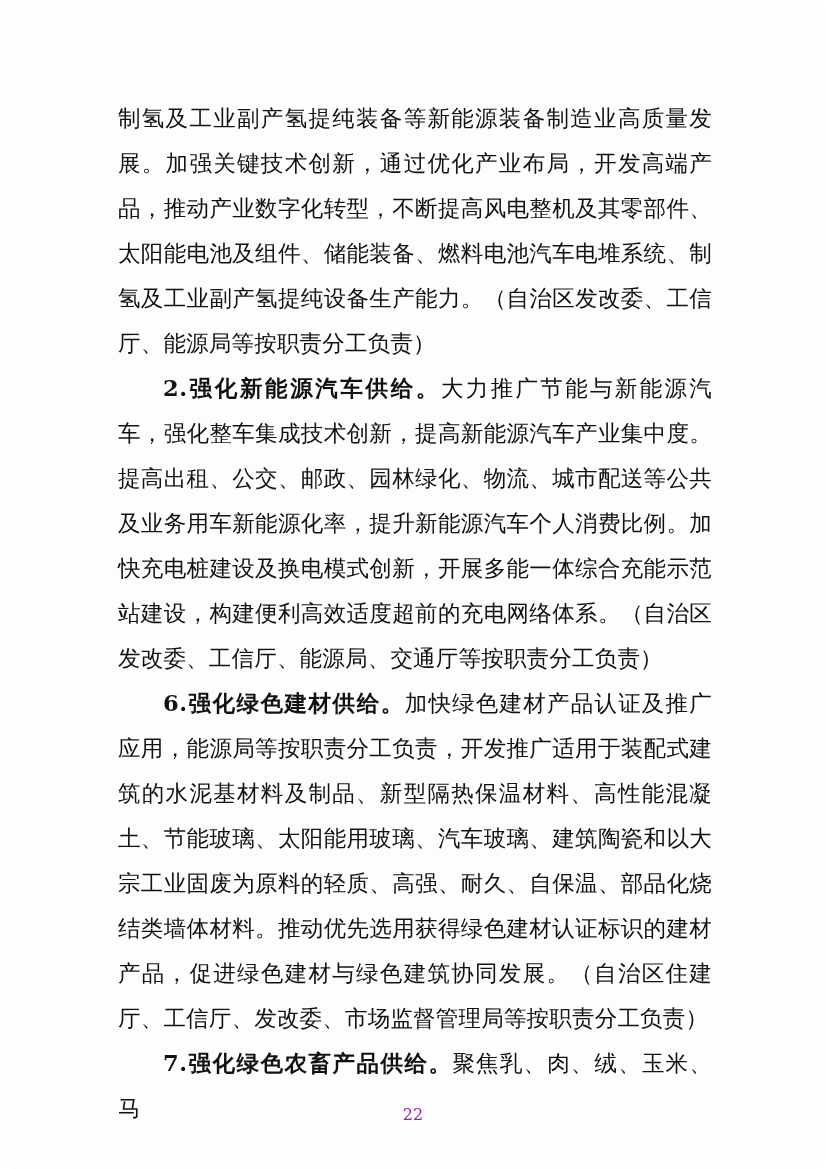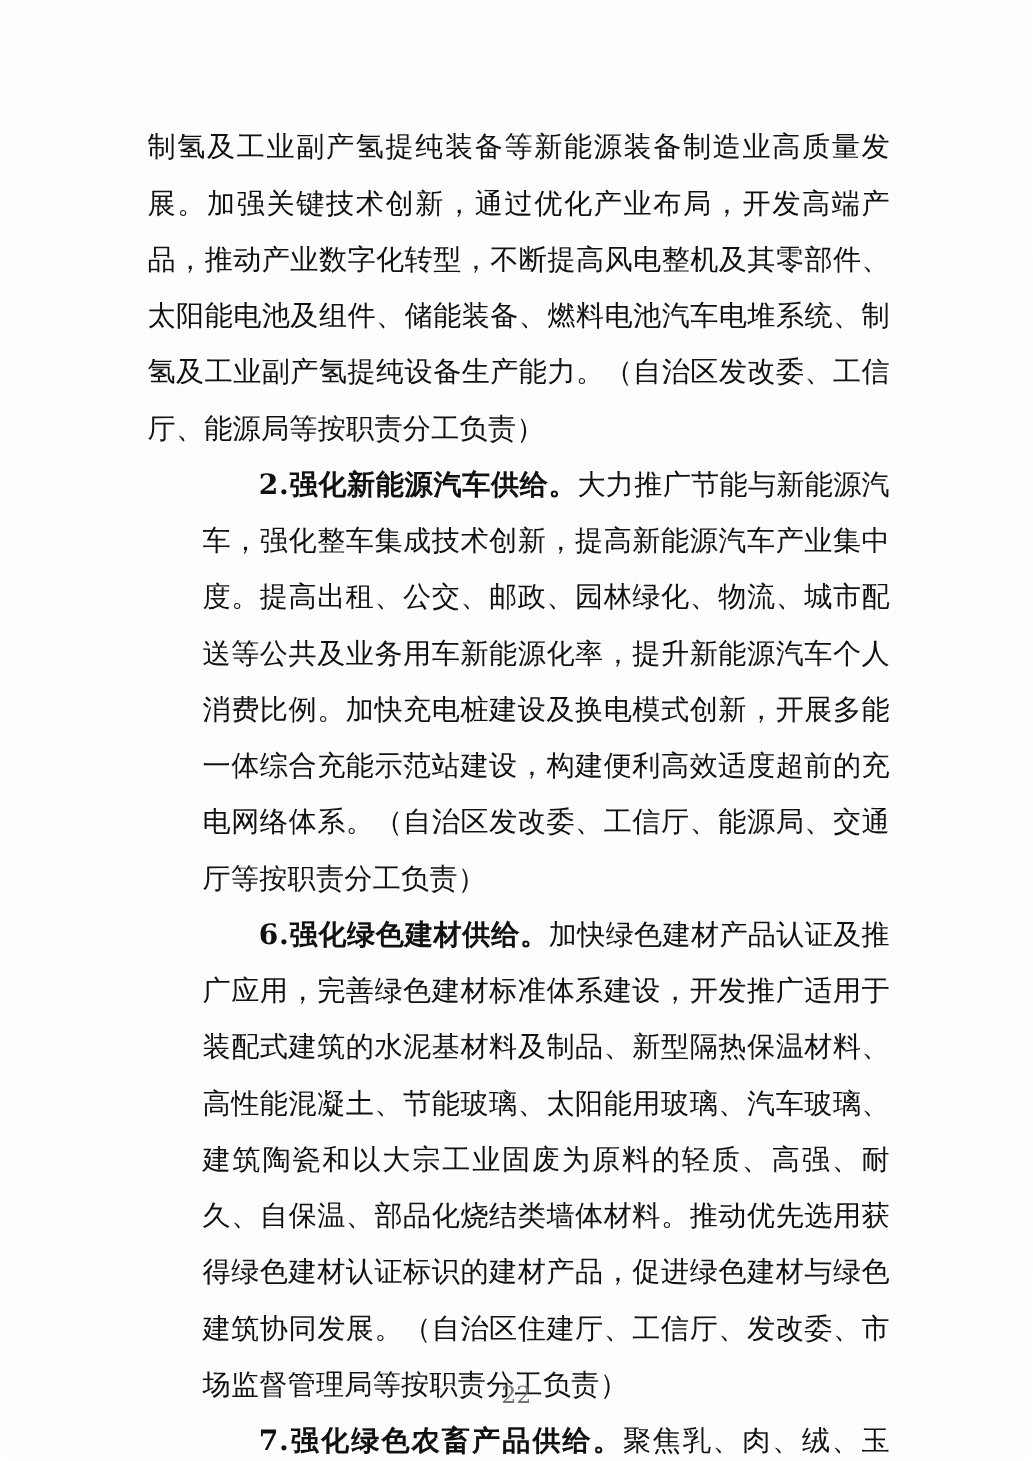--- a/index.html
+++ b/index.html
@@ -30,56 +30,55 @@
     text-align: justify;
     text-justify: inter-ideograph;
     letter-spacing: 0.2px;
     margin: 0;
   }
   .para + .para {
     margin-top: 0px;
   }
   .indent {
     text-indent: 45px;
-    margin-left: 44px;
   }
   .bold {
     font-weight: bold;
     letter-spacing: 0.5px;
   }
   .numlabel {
     font-weight: bold;
   }
   .pagenum {
     position: absolute;
     left: 0;
     right: 0;
     top: 1105px;
     text-align: center;
-    font-size: 19px;
+    font-size: 16px;
     font-family: "DejaVu Serif", "Liberation Serif", serif;
-    color: #737373;
+    color: #a21caf;
   }
 </style>
 </head>
 <body>
 
 <div class="page">
   <div class="content">
 
     <p class="para">
       <span>制氢及工业副产氢提纯装备等新能源装备制造业高质量发展。加强关键技术创新，通过优化产业布局，开发高端产品，推动产业数字化转型，不断提高风电整机及其零部件、太阳能电池及组件、储能装备、燃料电池汽车电堆系统、制氢及工业副产氢提纯设备生产能力。（自治区发改委、工信厅、能源局等按职责分工负责）</span>
     </p>
 
     <p class="para indent">
       <span class="bold numlabel">2.强化新能源汽车供给。</span><span>大力推广节能与新能源汽车，强化整车集成技术创新，提高新能源汽车产业集中度。提高出租、公交、邮政、园林绿化、物流、城市配送等公共及业务用车新能源化率，提升新能源汽车个人消费比例。加快充电桩建设及换电模式创新，开展多能一体综合充能示范站建设，构建便利高效适度超前的充电网络体系。（自治区发改委、工信厅、能源局、交通厅等按职责分工负责）</span>
     </p>
 
     <p class="para indent">
-      <span class="bold numlabel">6.强化绿色建材供给。</span><span>加快绿色建材产品认证及推广应用，完善绿色建材标准体系建设，开发推广适用于装配式建筑的水泥基材料及制品、新型隔热保温材料、高性能混凝土、节能玻璃、太阳能用玻璃、汽车玻璃、建筑陶瓷和以大宗工业固废为原料的轻质、高强、耐久、自保温、部品化烧结类墙体材料。推动优先选用获得绿色建材认证标识的建材产品，促进绿色建材与绿色建筑协同发展。（自治区住建厅、工信厅、发改委、市场监督管理局等按职责分工负责）</span>
+      <span class="bold numlabel">6.强化绿色建材供给。</span><span>加快绿色建材产品认证及推广应用，能源局等按职责分工负责，开发推广适用于装配式建筑的水泥基材料及制品、新型隔热保温材料、高性能混凝土、节能玻璃、太阳能用玻璃、汽车玻璃、建筑陶瓷和以大宗工业固废为原料的轻质、高强、耐久、自保温、部品化烧结类墙体材料。推动优先选用获得绿色建材认证标识的建材产品，促进绿色建材与绿色建筑协同发展。（自治区住建厅、工信厅、发改委、市场监督管理局等按职责分工负责）</span>
     </p>
 
     <p class="para indent">
       <span class="bold numlabel">7.强化绿色农畜产品供给。</span><span>聚焦乳、肉、绒、玉米、马</span>
     </p>
 
   </div>
 
   <div class="pagenum">22</div>
 </div>

